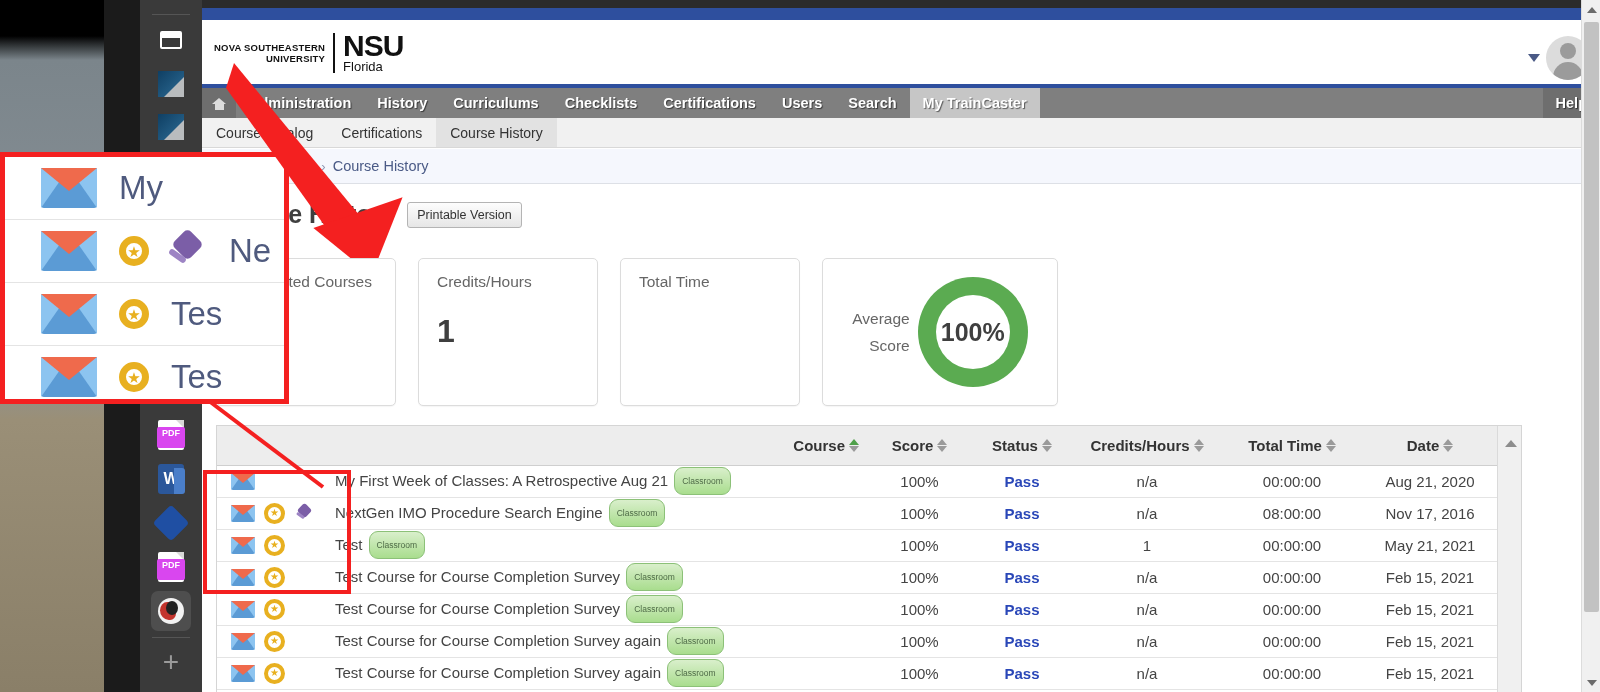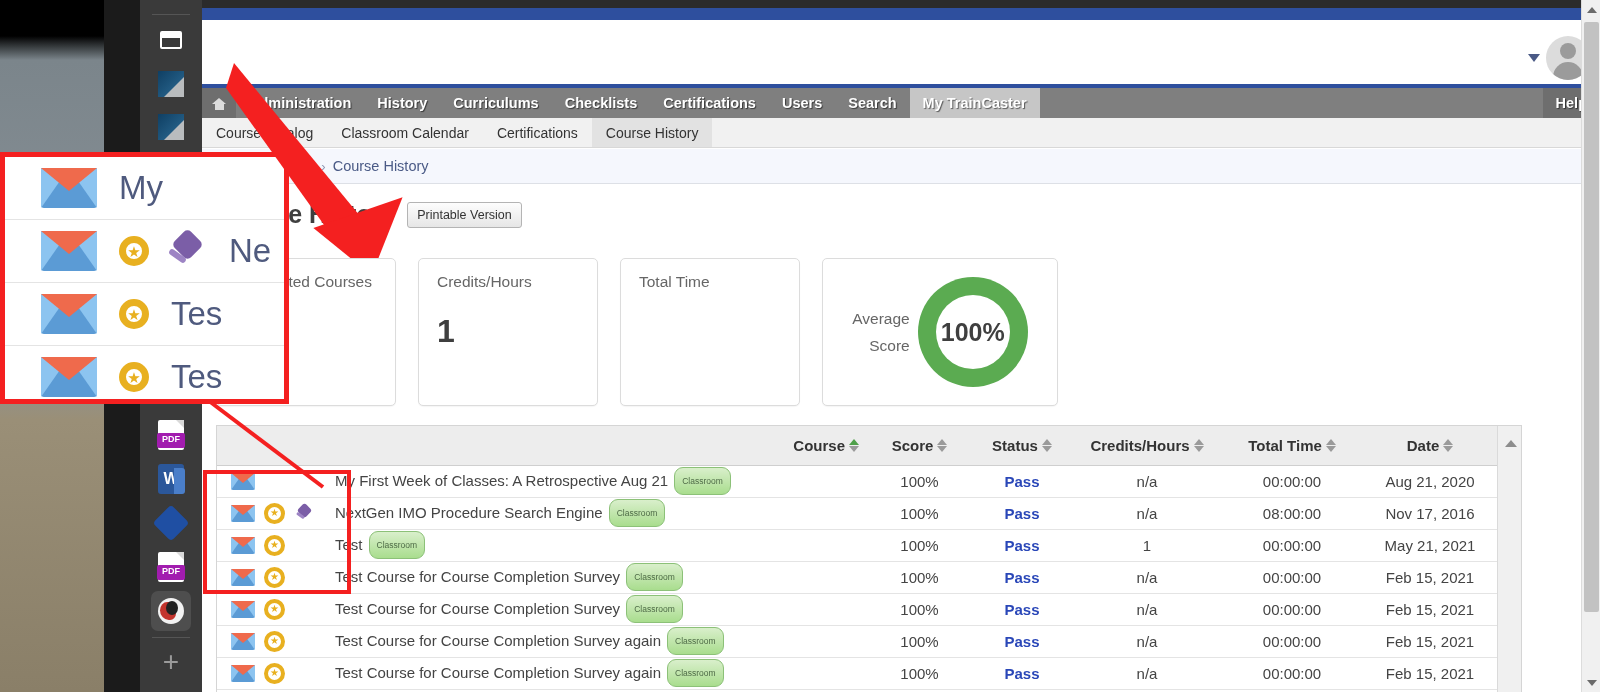--- a/index.html
+++ b/index.html
@@ -21,21 +21,21 @@
   .dock-ico.active { background:#4e4e4e; border-radius:7px; }
 
   .ico-window { width:22px; height:18px; border:2px solid #fff; border-radius:2px; position:relative; }
   .ico-window:after { content:""; position:absolute; left:0; top:0; right:0; height:5px; background:#fff; }
   .ico-blue { width:26px; height:26px; background:linear-gradient(135deg,#0f3f63,#2d6c96); position:relative; overflow:hidden;}
   .ico-blue:after { content:""; position:absolute; right:0; bottom:0; border-style:solid; border-width:0 0 20px 20px;
       border-color: transparent transparent #b9bcbe transparent; }
   .ico-pdf { width:26px; height:30px; background:#fff; border-radius:2px; position:relative; }
   .ico-pdf:before { content:""; position:absolute; right:0; top:0; border-style:solid; border-width:0 8px 8px 0;
       border-color: transparent #d9d9d9 transparent transparent; }
-  .ico-pdf .lbl { position:absolute; left:-1px; bottom:2px; width:28px; height:15px; background:#a21caf; color:#fff;
+  .ico-pdf .lbl { position:absolute; left:-1px; bottom:2px; width:28px; height:21px; background:#d946ef; color:#fff;
       font-size:9px; font-weight:bold; line-height:13px; text-align:center; border-radius:2px; font-family:"Liberation Sans",sans-serif;}
   .ico-word { width:26px; height:30px; background:#2b579a; border-radius:3px; color:#fff; font-weight:bold; font-size:16px;
       display:flex; align-items:center; justify-content:center; position:relative; }
   .ico-word:after { content:""; position:absolute; right:-1px; top:4px; width:11px; height:26px; background:#4a7ec9; border-radius:0 3px 3px 0;}
   .ico-diamond { width:26px; height:26px; background:#1f4fa3; transform:rotate(45deg); border-radius:4px; }
   .ico-globe { width:26px; height:26px; border-radius:50%; background:#f2f2f2; position:relative; overflow:hidden; }
   .ico-globe:before { content:""; position:absolute; left:2px; top:4px; width:16px; height:18px; background:#c3342d; border-radius:50% 50% 40% 60%; }
   .ico-globe:after { content:""; position:absolute; left:8px; top:3px; width:12px; height:14px; background:#222; border-radius:50%; }
   .ico-plus { color:#9a9a9a; font-size:28px; font-weight:300; line-height:1; }
 
@@ -205,20 +205,31 @@
     <div class="dock-ico" style="top:642px">
         <div class="ico-plus">+</div>
       </div>
   </div>
 
   <div class="browser">
     <div class="chrome-top"></div>
     <div class="blue-bar"></div>
 
     <div class="masthead">
+      <div class="logo">
+        <div class="words">
+          <div>NOVA SOUTHEASTERN</div>
+          <div>UNIVERSITY</div>
+        </div>
+        <div class="bar"></div>
+        <div>
+          <div class="nsu">NSU</div>
+          <div class="fl">Florida</div>
+        </div>
+      </div>
       <div class="avatar-wrap">
         <div class="caret"></div>
         <div class="avatar"></div>
       </div>
     </div>
 
     <div class="nav-sep"></div>
 
     <div class="navbar">
       <div class="nav-item home">
@@ -231,21 +242,20 @@
       <div class="nav-item">Certifications</div>
       <div class="nav-item">Users</div>
       <div class="nav-item">Search</div>
       <div class="nav-item active">My TrainCaster</div>
       <div class="nav-spacer"></div>
       <div class="nav-item help">Help</div>
     </div>
 
     <div class="subnav">
       <div class="sub-item">Course Catalog</div>
-      <div class="sub-item">Classroom Calendar</div>
       <div class="sub-item">Certifications</div>
       <div class="sub-item active">Course History</div>
     </div>
 
     <div class="crumb">
       <span>My TrainCaster</span>
       <span class="sep">›</span>
       <span>Course History</span>
     </div>
 

